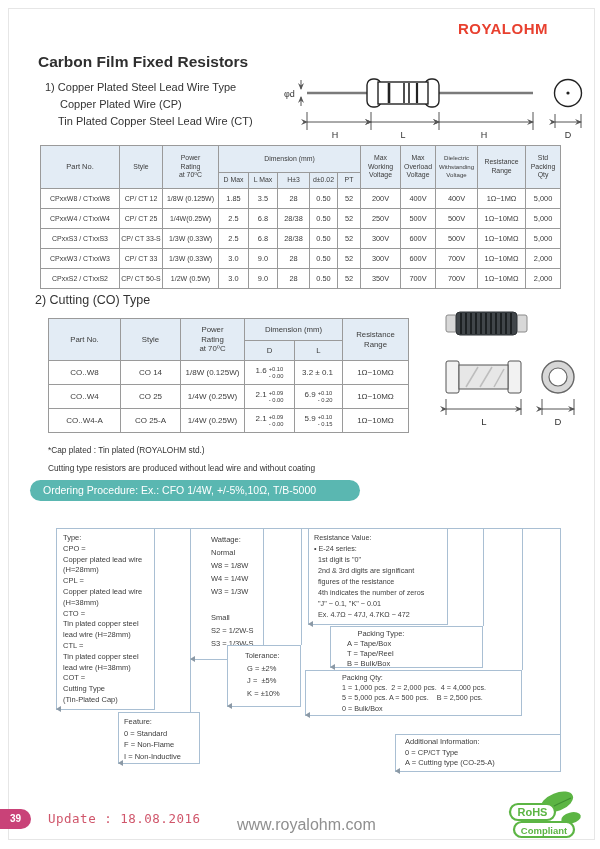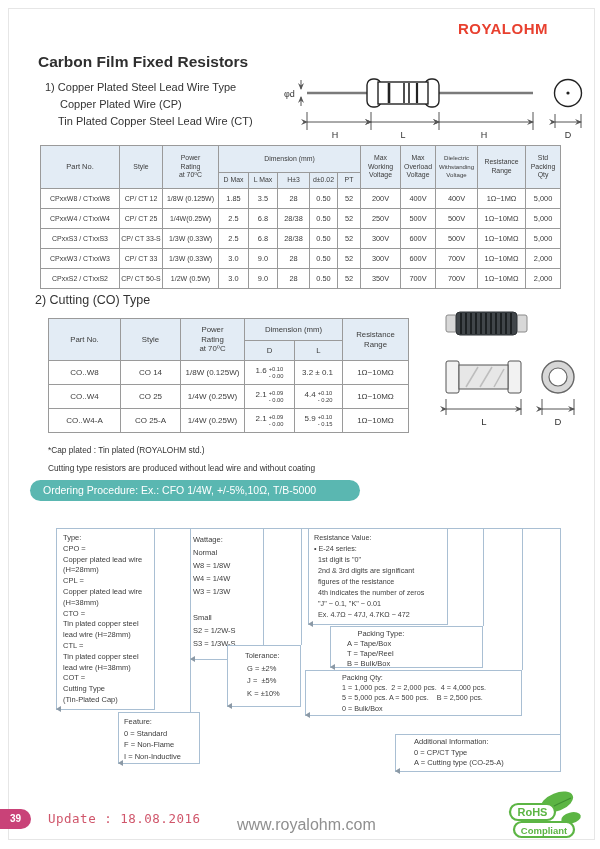--- a/index.html
+++ b/index.html
@@ -37,27 +37,27 @@
           box-sizing:border-box;}
   .code-row{position:absolute;left:44px;top:504px;width:516px;display:flex;}
   .code-row span{flex:1;text-align:center;font-size:13px;color:#222;}
   .hline,.vline{position:absolute;background:#a9bfd3;}
   .obox{position:absolute;border:1px solid #a9bfd3;background:#fff;box-sizing:border-box;
         white-space:pre;color:#3d3d3d;}
   .obox::after{content:"";position:absolute;left:-1px;bottom:-3px;width:0;height:0;
         border-top:3px solid transparent;border-bottom:3px solid transparent;
         border-right:5px solid #8b99a6;}
   #ob-type{left:56px;top:528px;width:99px;height:182px;font-size:7.5px;line-height:10.8px;padding:4px 2px 0 6px;}
-  #ob-wattage{left:190px;top:528px;width:74px;height:132px;font-size:7.5px;line-height:13px;padding:4px 2px 0 2px;}
+  #ob-wattage{left:190px;top:528px;width:74px;height:132px;font-size:7.5px;line-height:13px;padding:4px 2px 0 20px;}
   #ob-resist{left:308px;top:528px;width:140px;height:97px;font-size:7.2px;line-height:11px;padding:3px 2px 0 5px;}
   #ob-toler{left:227px;top:645px;width:74px;height:62px;font-size:7.5px;line-height:12.5px;padding:4px 12px 0 17px;}
   #ob-ptype{left:330px;top:626px;width:153px;height:42px;font-size:7.5px;line-height:10px;padding:2px 0 0 16px;}
   #ob-pqty{left:305px;top:670px;width:217px;height:46px;font-size:7.2px;line-height:10.2px;padding:2px 0 0 36px;}
   #ob-feature{left:118px;top:712px;width:82px;height:52px;font-size:7.5px;line-height:11.5px;padding:3px 0 0 5px;}
-  #ob-addl{left:395px;top:734px;width:166px;height:38px;font-size:7.5px;line-height:10.5px;padding:2px 0 0 18px;}
+  #ob-addl{left:395px;top:734px;width:166px;height:38px;font-size:7.5px;line-height:10.5px;padding:2px 0 0 9px;}
   
   .pagenum{position:absolute;left:0;top:809px;width:31px;height:20px;background:#c94278;
            border-radius:0 10px 10px 0;color:#fff;font-size:10px;font-weight:bold;
            text-align:center;line-height:20px;}
   .update{position:absolute;left:48px;top:811px;font-family:"DejaVu Sans Mono","Liberation Mono",monospace;
           font-size:12.5px;color:#d0566b;letter-spacing:.5px;}
   .website{position:absolute;left:237px;top:816px;font-size:16px;color:#8f8f8f;}
   svg text{font-family:"Liberation Sans","DejaVu Sans",sans-serif;}
 </style>
 </head>
@@ -293,21 +293,21 @@
           <span class="tolwrap">
             <span>2.1</span>
             <i class="tolstack">
               <span>+0.09</span>
               <span>- 0.00</span>
             </i>
           </span>
         </td>
         <td>
           <span class="tolwrap">
-            <span>4.4</span>
+            <span>6.9</span>
             <i class="tolstack">
               <span>+0.10</span>
               <span>- 0.20</span>
             </i>
           </span>
         </td>
         <td>1Ω~10MΩ</td>
       </tr>
       <tr>
         <td>CO..W4-A</td>

